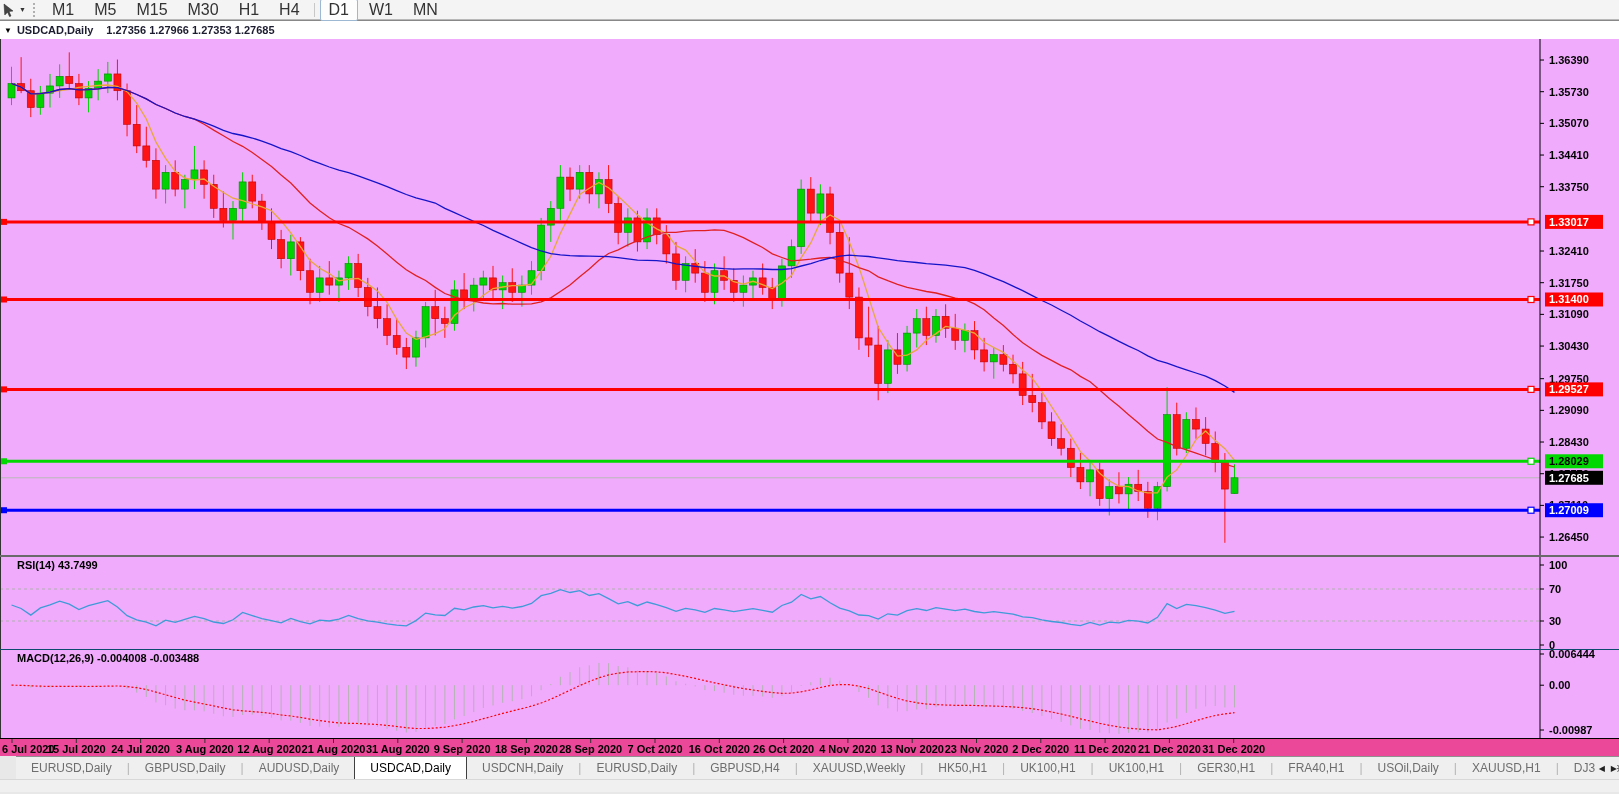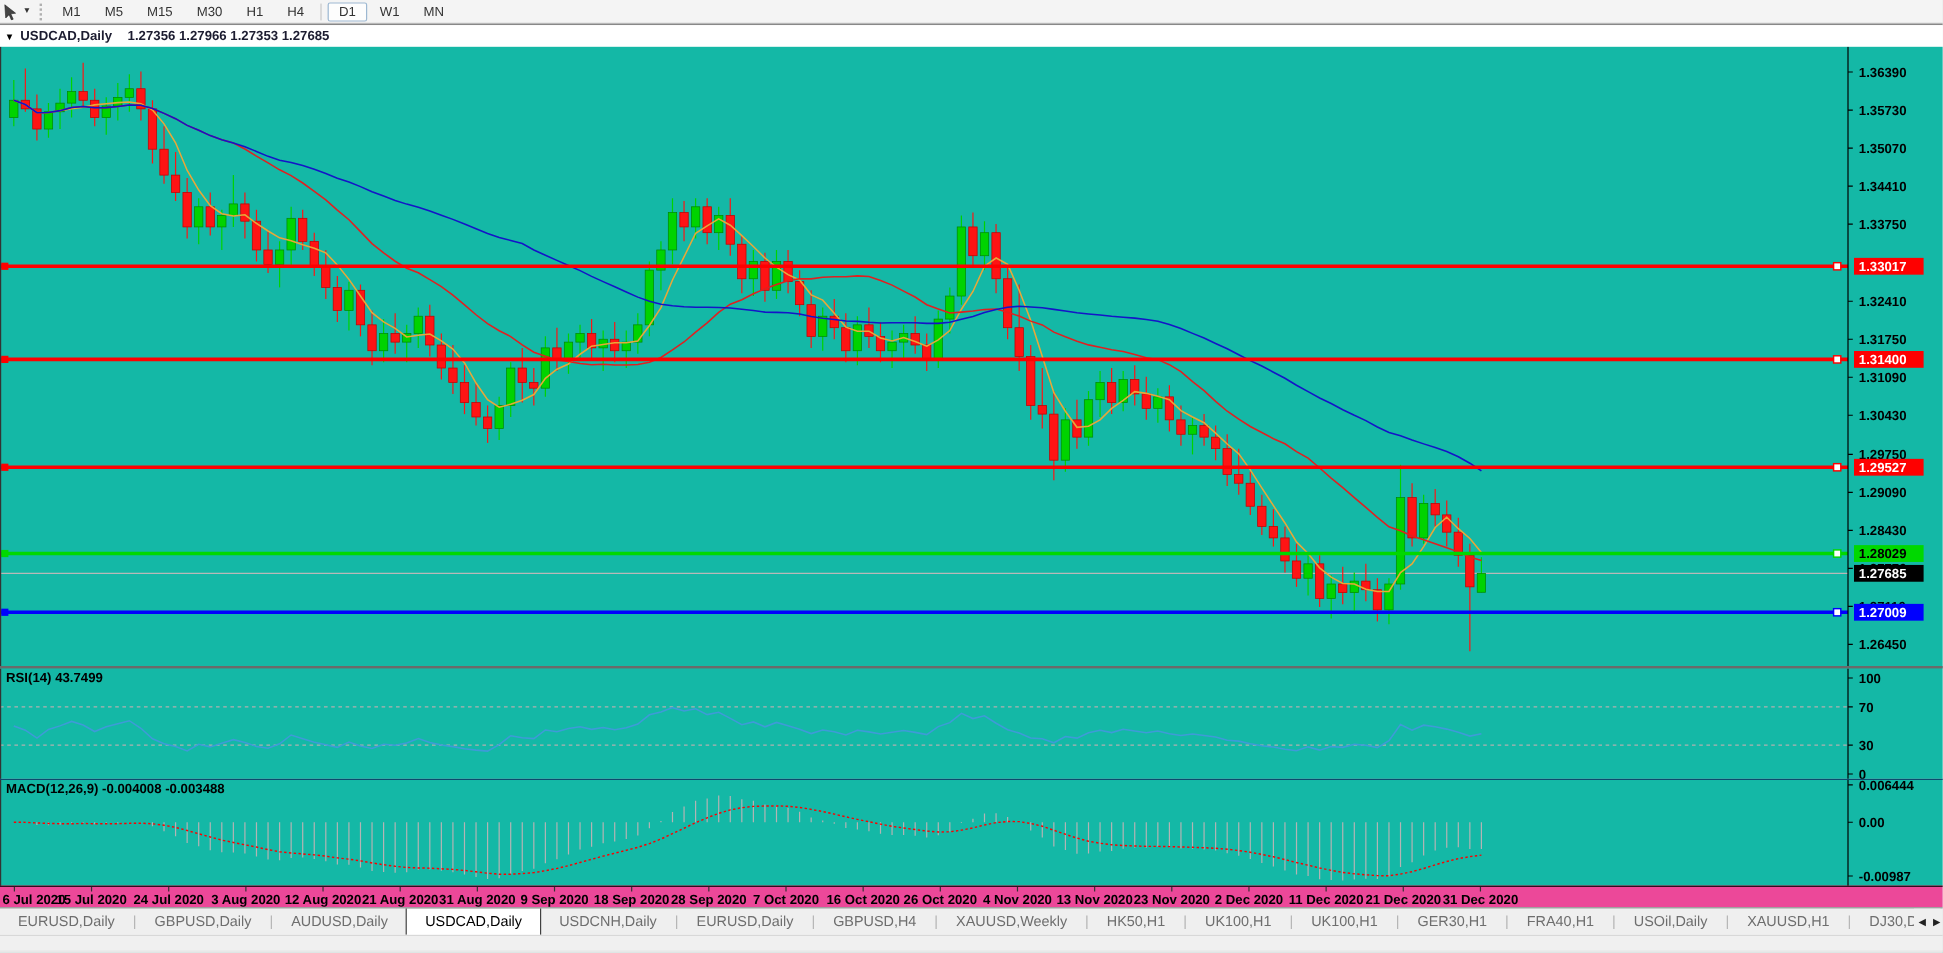--- a/index.html
+++ b/index.html
@@ -4,36 +4,36 @@
 <style>
   html,body{margin:0;padding:0;background:#e8e8e8;width:1619px;height:794px;overflow:hidden;
     font-family:"Liberation Sans",sans-serif;}
   *{box-sizing:border-box;}
   
   .toolbar{height:20px;background:#f4f4f4;border-bottom:1px solid #b8b8b8;display:flex;align-items:center;padding-left:2px;}
   .tb-icon{width:16px;height:14px;display:inline-block;position:relative;}
   .tb-caret{font-size:7px;color:#333;margin:0 3px 0 1px;cursor:default;}
   .tb-grip{width:5px;height:14px;border-left:2px dotted #b0b0b0;margin:0 4px;}
   .tb-sep{width:1px;height:14px;background:#c8c8c8;margin:0 4px;}
-  .tb-btn{font-size:11px;color:#333;padding:1px 8px;margin:0 1px;border:1px solid transparent;border-radius:2px;cursor:default;}
+  .tb-btn{font-size:16px;color:#333;padding:1px 8px;margin:0 1px;border:1px solid transparent;border-radius:2px;cursor:default;}
   .tb-btn.pressed{background:#fdfdfd;border:1px solid #9db8d2;}
   
   .chart-window{width:1619px;background:#fff;border-top:1px solid #888;}
   .title-row{height:18px;display:flex;align-items:center;font-size:11px;font-weight:bold;color:#1c1c30;background:#fff;padding-left:4px;}
   .title-row .tri{font-size:8px;margin-right:5px;color:#000;}
   .title-row .ohlc{margin-left:13px;font-weight:bold;}
-  .panel{position:relative;background:#14b8a6;}
+  .panel{position:relative;background:#f0abfc;}
   #main-panel{height:516px;}
   #rsi-panel{height:94px;border-top:2px solid #6a6a6a;}
   #macd-panel{height:89px;border-top:1px solid #0c4a6e;}
   #date-axis{height:18px;border-top:1px solid #000;background:#ec4899;}
-  .ind-label{position:absolute;top:2px;left:5px;font-size:11px;font-weight:bold;color:#000;z-index:3;}
+  .ind-label{position:absolute;top:2px;left:17px;font-size:11px;font-weight:bold;color:#000;z-index:3;}
   svg{position:absolute;top:0;left:0;}
   
-  .tab-bar{height:23px;background:#efefef;border-top:1px solid #909090;display:flex;align-items:stretch;overflow:hidden;position:relative;}
+  .tab-bar{height:23px;background:#efefef;border-top:1px solid #909090;display:flex;align-items:stretch;overflow:hidden;position:relative;margin-left:16px;}
   .tab{font-size:12px;color:#6e6e6e;padding:0 15px;display:flex;align-items:center;white-space:nowrap;cursor:default;}
   .tab.active{background:#fff;color:#000;border:1px solid #404040;border-bottom:none;margin-top:-1px;z-index:2;}
   .tab-sep{color:#b4b4b4;display:flex;align-items:center;font-size:12px;}
   .tab-arrows{position:absolute;right:2px;top:0;height:100%;display:flex;align-items:center;background:#efefef;padding-left:4px;gap:6px;}
   .tab-arrow{font-size:8px;color:#222;cursor:default;}
   .bottom-strip{height:13px;background:#f0f0f0;border-top:1px solid #d8d8d8;}
 </style>
 </head>
 <body>
 

